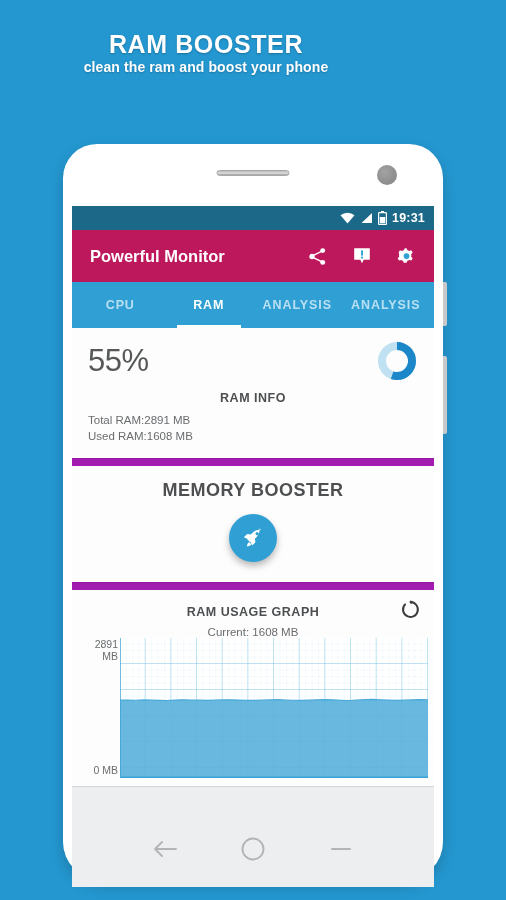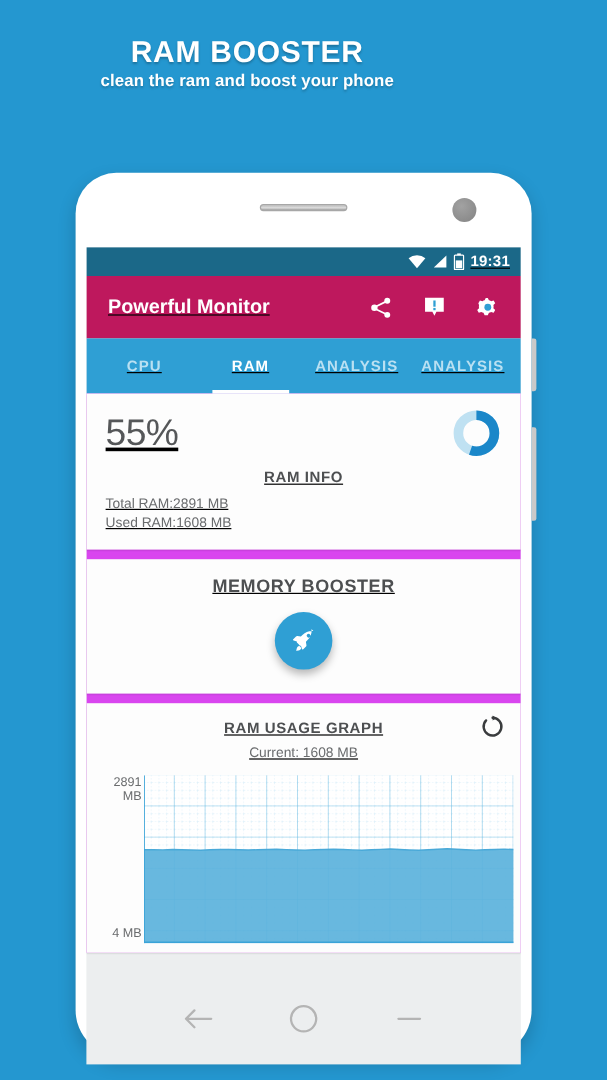--- a/index.html
+++ b/index.html
@@ -48,21 +48,21 @@
     position: absolute; right: -4px; width: 4px; border-radius: 0 2px 2px 0;
     background: #c9c9c9;
   }
   .side-btn.b1 { top: 138px; height: 44px; }
   .side-btn.b2 { top: 212px; height: 78px; }
 
   
   .screen {
     position: absolute; left: 9px; top: 62px;
     width: 362px; height: 681px;
-    background: #eceeef; overflow: hidden; text-decoration: underline;
+    background: #eceeef; overflow: hidden;
   }
 
   .statusbar {
     height: 24px; background: #1b6888;
     display: flex; align-items: center; justify-content: flex-end;
     padding-right: 9px; gap: 5px;
   }
   .sb-ico { display: block; }
   .sb-time { color: #ffffff; font-size: 12.5px; font-weight: bold; letter-spacing: .2px; }
 
@@ -82,55 +82,55 @@
     flex: 1; display: flex; align-items: center; justify-content: center;
     color: #b9e0f2; font-size: 12.5px; font-weight: bold; letter-spacing: .9px;
     position: relative; cursor: pointer;
   }
   .tab.active { color: #ffffff; }
   .tab.active::after {
     content: ""; position: absolute; left: 14%; right: 14%; bottom: 0;
     height: 3px; background: #ffffff;
   }
 
-  .content { background: #d946ef; padding: 0; }
+  .content { background: #a21caf; padding: 0; }
   .card { background: #fdfdfd; box-shadow: 0 1px 1px rgba(0,0,0,.09); }
 
   
   .info-card { display: flex; margin-bottom: 8px; padding: 12px 0 14px; }
   .info-half { flex: 1; padding: 0 16px; position: relative; }
   .info-half + .info-half::before {
     content: ""; position: absolute; left: 0; top: -3px; bottom: -5px;
     width: 1px; background: #444;
   }
   .pct-row { display: flex; align-items: center; justify-content: space-between; }
   .pct { font-size: 31px; color: #555759; letter-spacing: -.5px; }
   .ring { width: 42px; height: 42px; display: block; }
   .info-title {
     text-align: center; font-size: 12.5px; font-weight: bold; color: #4d4f51;
     letter-spacing: .5px; margin: 9px 0 7px;
   }
   .kv { display: flex; font-size: 11.5px; color: #6a6c6e; padding: 2px 0; }
 
   
   .booster { margin-bottom: 8px; padding: 14px 0 20px; text-align: center; }
-  .booster-title { font-size: 15px; font-weight: bold; color: #4d4f51; letter-spacing: .5px; }
+  .booster-title { font-size: 18px; font-weight: bold; color: #4d4f51; letter-spacing: .5px; }
   .fab {
     margin: 13px auto 0; width: 48px; height: 48px; border-radius: 50%;
     background: #2f9fd4; display: flex; align-items: center; justify-content: center;
     box-shadow: 0 4px 7px rgba(0,0,0,.28); cursor: pointer;
   }
 
   
   .graph { padding: 12px 0 8px; }
   .graph-head { position: relative; text-align: center; }
   .graph-title { font-size: 12.5px; font-weight: bold; color: #4d4f51; letter-spacing: .5px; }
   .graph-refresh { position: absolute; right: 14px; top: -2px; cursor: pointer; }
   .graph-cur { text-align: center; font-size: 11.5px; color: #6a6c6e; margin-top: 6px; }
-  .plot-wrap { display: flex; margin-top: 12px; padding: 0 6px 0 4px; }
+  .plot-wrap { display: flex; margin-top: 0; padding: 0 6px 0 4px; }
   .yaxis {
     width: 44px; position: relative; font-size: 10.5px; color: #6a6c6e; line-height: 12px;
   }
   .ymax { position: absolute; top: 0; right: 2px; text-align: right; }
   .ymin { position: absolute; bottom: 2px; right: 2px; }
   .plot { flex: 1; height: 140px; }
 
   
   .navbar {
     position: absolute; left: 0; bottom: 0; width: 380px; height: 62px;
@@ -251,21 +251,21 @@
           <svg class="graph-refresh" width="19" height="19" viewBox="0 0 20 20">
             <path d="M10 2.2 A7.8 7.8 0 1 1 4.3 4.6" fill="none" stroke="#3a3c3e" stroke-width="2.1" stroke-linecap="round"></path>
             <path d="M10 0.2 L10 4.6 L13.4 2.4 Z" fill="#3a3c3e"></path>
           </svg>
         </div>
         <div class="graph-cur">Current: 1608 MB</div>
 
         <div class="plot-wrap">
           <div class="yaxis">
             <div class="ymax">2891<br>MB</div>
-            <div class="ymin">4 MB</div>
+            <div class="ymin">0 MB</div>
           </div>
           <svg class="plot" viewBox="0 0 300 140" preserveAspectRatio="none">
             <defs>
               <pattern id="minor" width="6.25" height="6.5" patternUnits="userSpaceOnUse">
                 <path d="M6.25 0 V6.5 M0 6.5 H6.25" fill="none" stroke="#bfe2f4" stroke-width="0.6" stroke-dasharray="1 1.6"></path>
               </pattern>
               <pattern id="major" width="25" height="26" patternUnits="userSpaceOnUse">
                 <path d="M25 0 V26 M0 26 H25" fill="none" stroke="#7cc4e6" stroke-width="0.9"></path>
               </pattern>
             </defs>

